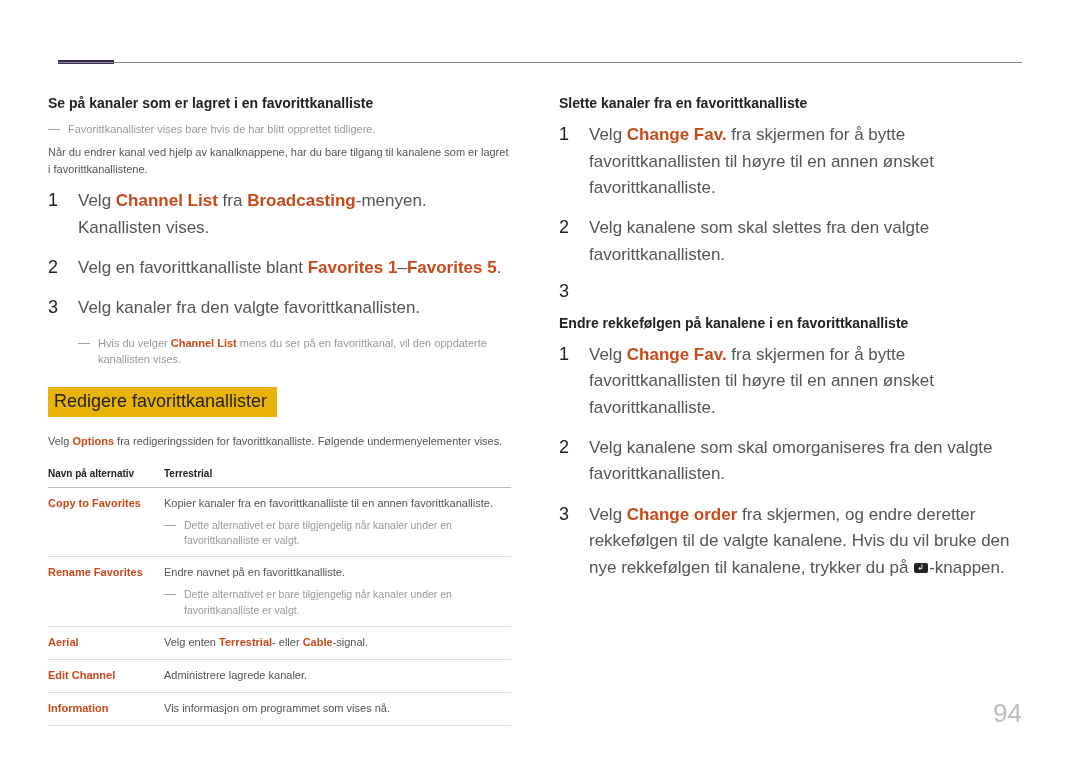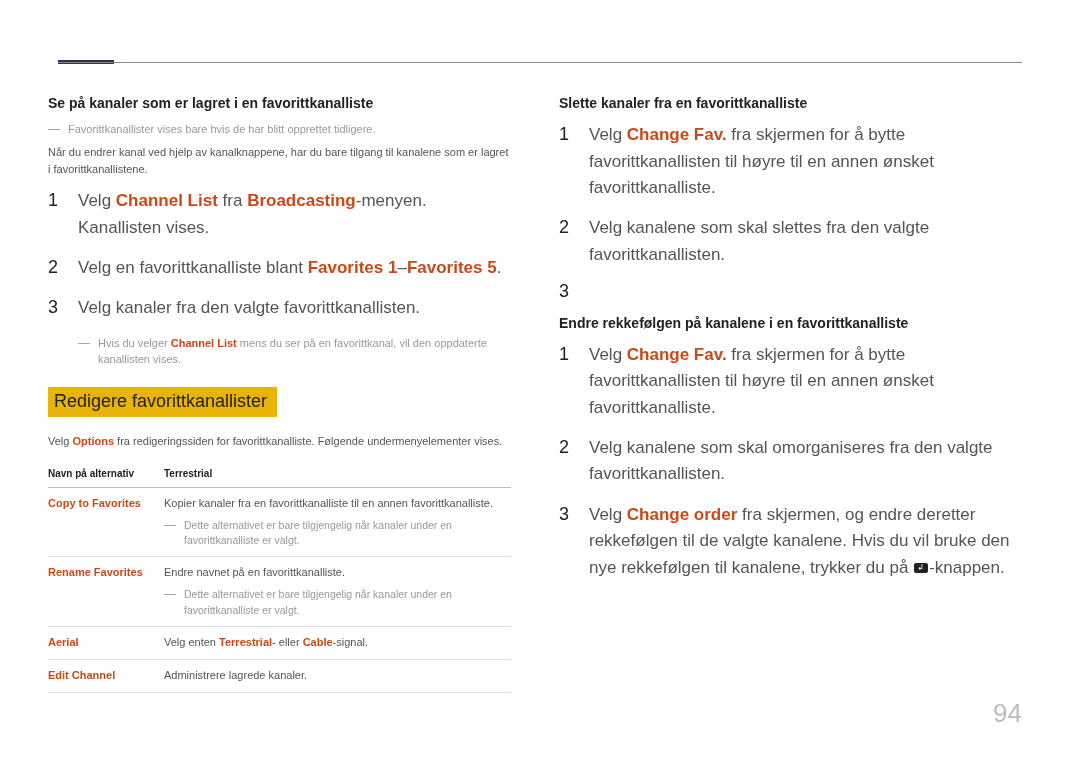--- a/index.html
+++ b/index.html
@@ -253,20 +253,24 @@
           <tr>
             <td class="name"><span class="hl">Aerial</span></td>
             <td>
               <span>Velg enten </span><span class="hl">Terrestrial</span><span>- eller </span><span class="hl">Cable</span><span>-signal.</span>
             </td>
           </tr>
           <tr>
             <td class="name"><span class="hl">Edit Channel</span></td>
             <td>Administrere lagrede kanaler.</td>
           </tr>
+          <tr>
+            <td class="name"><span class="hl">Information</span></td>
+            <td>Vis informasjon om programmet som vises nå.</td>
+          </tr>
         </tbody>
       </table>
     </div>
 
     <div class="col">
 
       <div class="h1">Slette kanaler fra en favorittkanalliste</div>
 
       <div class="step-row">
         <div class="step-num">1</div>

